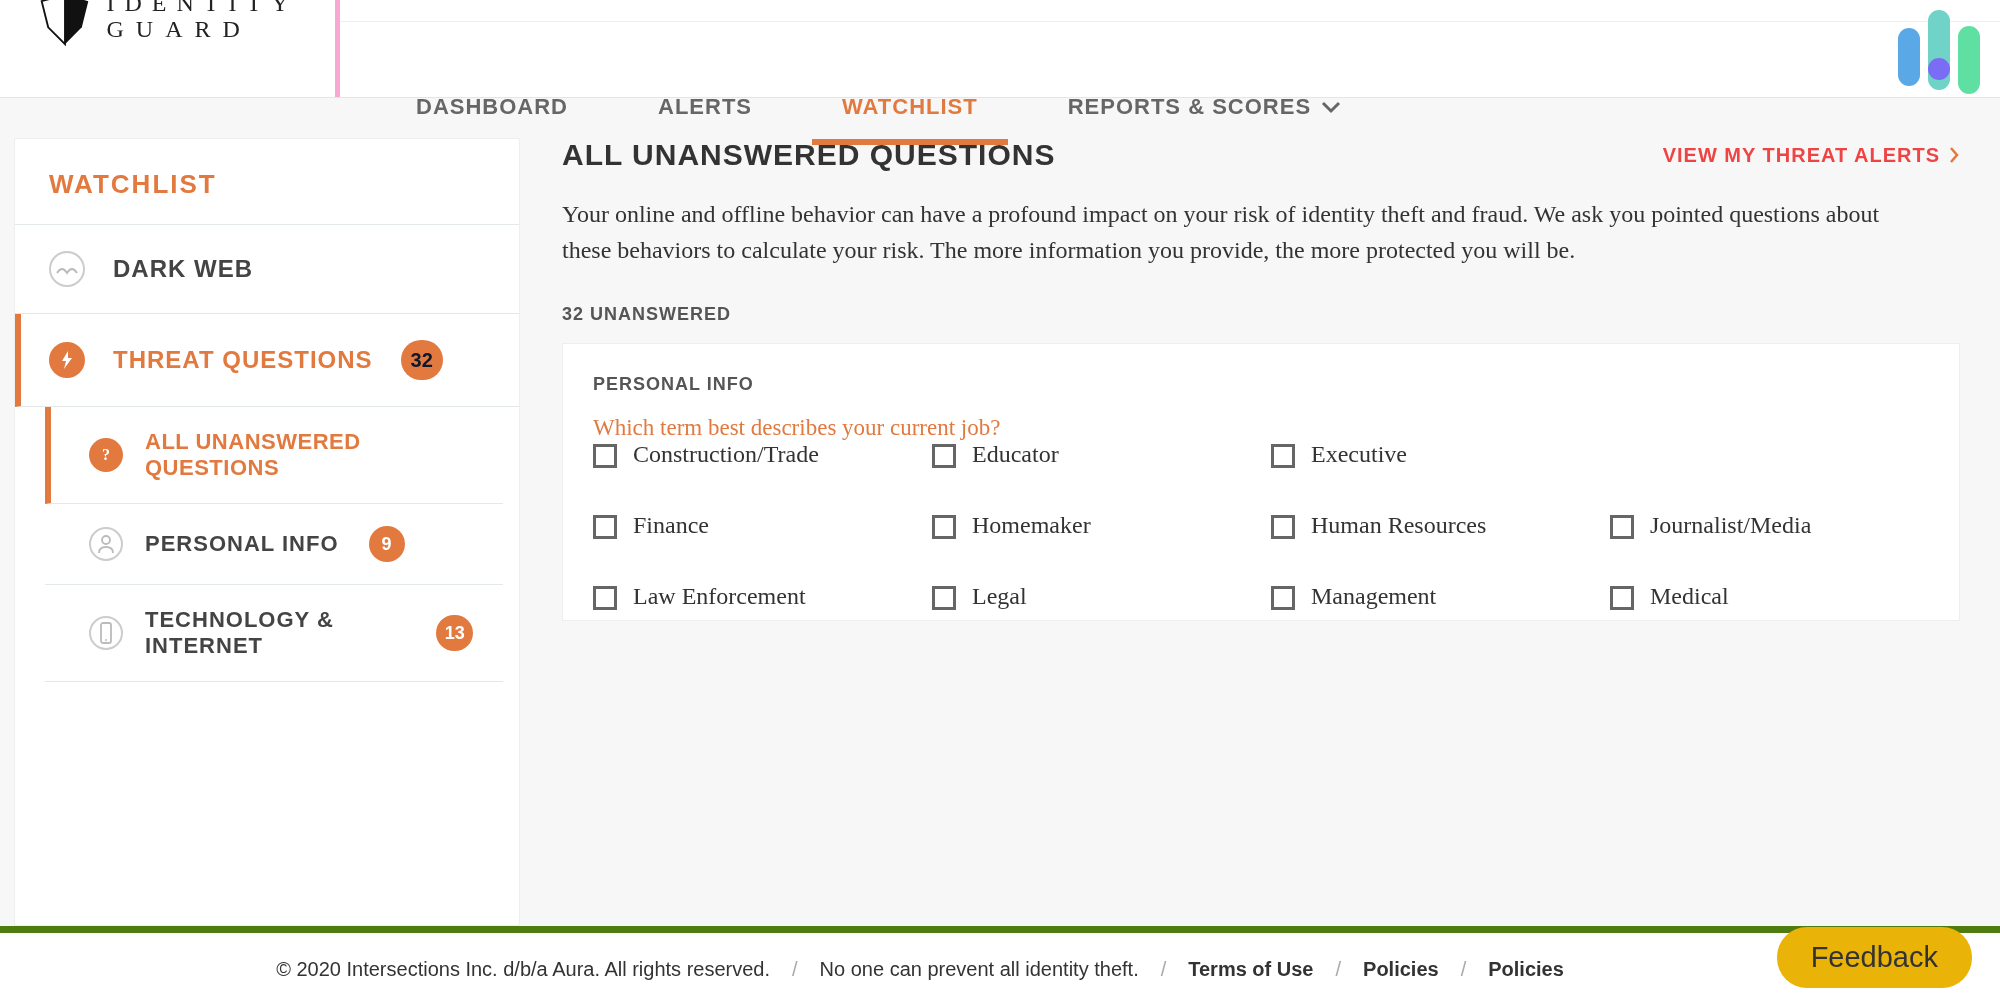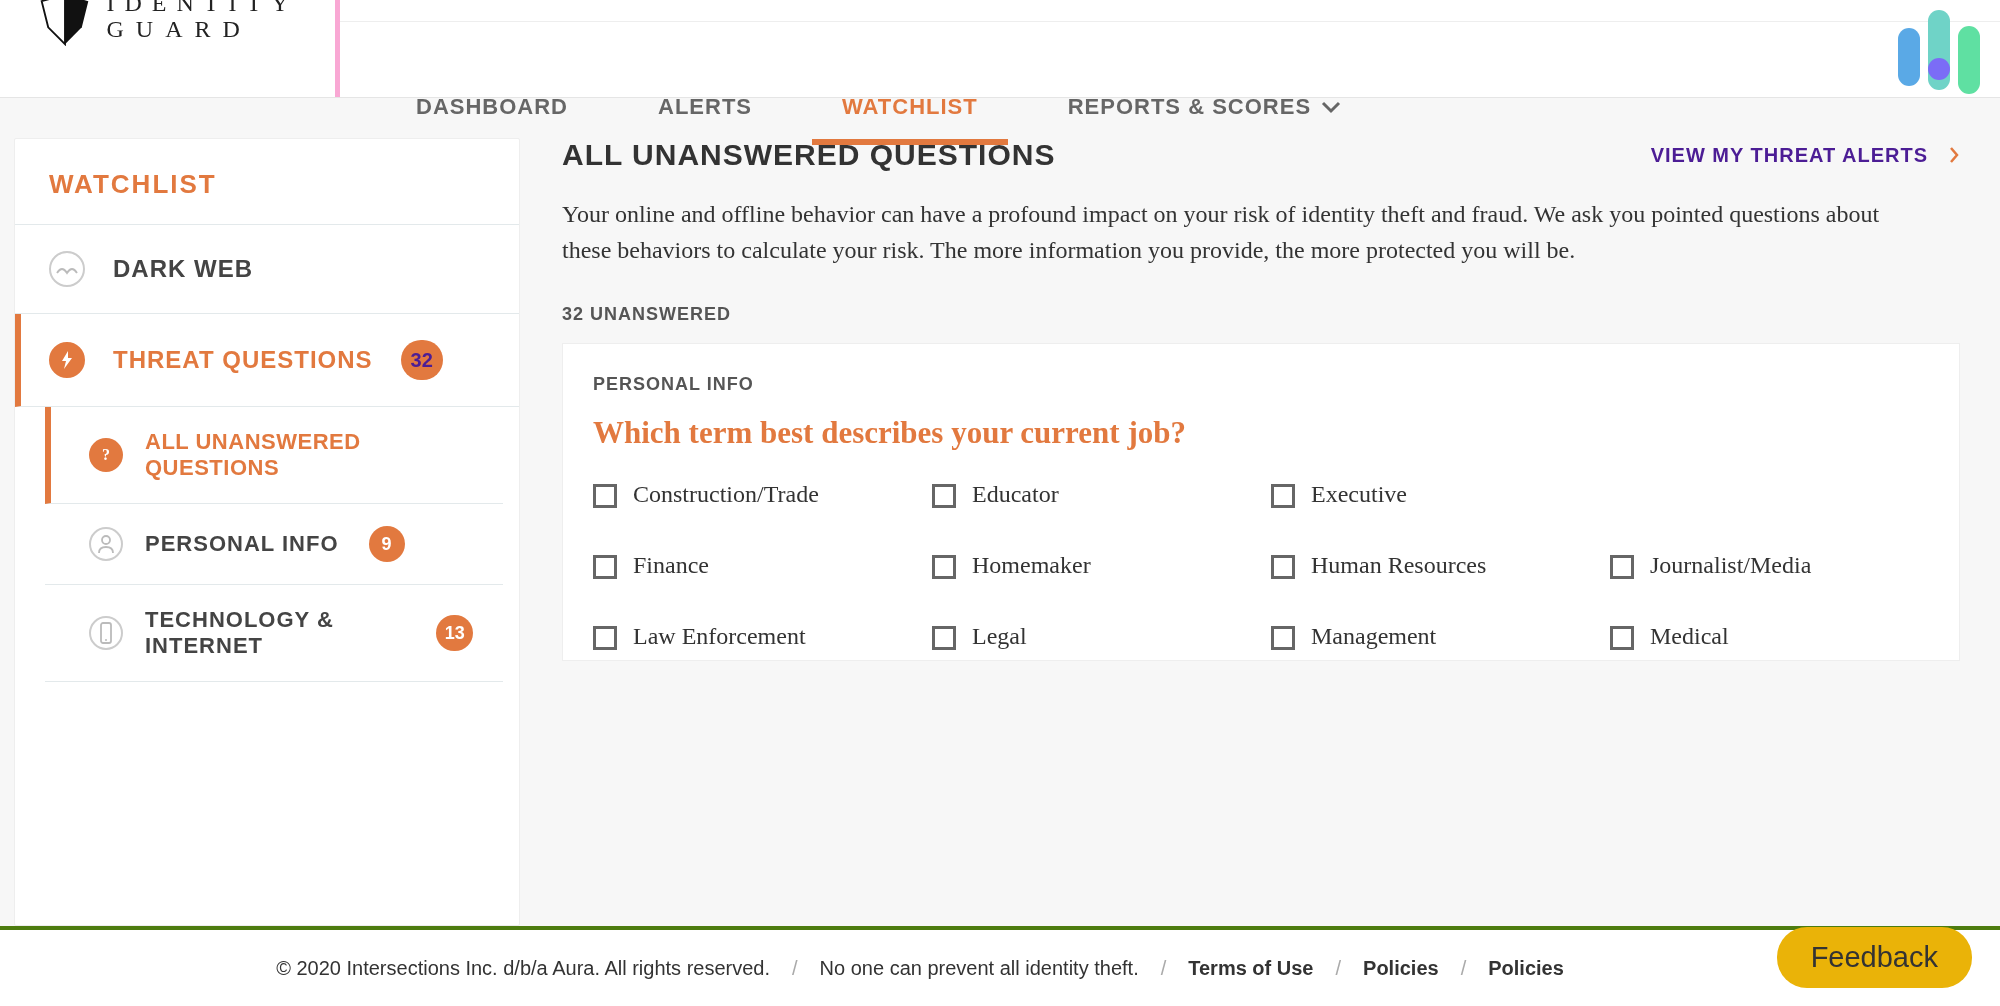--- a/index.html
+++ b/index.html
@@ -36,49 +36,49 @@
 
 .page-body { display: flex; padding: 40px 0 0 14px; gap: 42px; height: calc(100% - 98px - 80px); }
 .sidebar { width: 506px; background: #fff; border: 1px solid #eee; border-radius: 2px; display:flex; flex-direction:column; overflow:hidden;}
 .side-title { color: #e2793f; font-family: Arial, sans-serif; font-weight: 700; font-size: 26px; letter-spacing: 2px; padding: 30px 34px 24px; border-bottom: 1px solid #e3e9eb; }
 .side-item { display: flex; align-items: center; gap: 28px; padding: 26px 34px; border-bottom: 1px solid #e3e9eb; cursor: pointer; }
 .side-item .icon { width: 36px; height: 36px; border: 2px solid #ccc; border-radius: 50%; display:flex; align-items:center; justify-content:center; flex-shrink:0; color:#bbb; font-size:16px;}
 .side-item .label { font-family: Arial, sans-serif; font-weight: 600; font-size: 24px; letter-spacing: 1px; color: #444; }
 .side-item.active { border-left: 6px solid #e2793f; padding-left: 28px; }
 .side-item.active .label { color: #e2793f; }
 .side-item.active .icon { background:#e2793f; border-color:#e2793f; color:#fff; }
-.badge { background: #e2793f; color: #4c1d95; border-radius: 20px; min-width: 40px; height: 40px; display:inline-flex; align-items:center; justify-content:center; font-family: Arial, sans-serif; font-size: 20px; font-weight:600; padding:0 10px;}
+.badge { background: #e2793f; color: #0f172a; border-radius: 20px; min-width: 40px; height: 40px; display:inline-flex; align-items:center; justify-content:center; font-family: Arial, sans-serif; font-size: 20px; font-weight:600; padding:0 10px;}
 
 .sub-items { padding-left: 14px; }
 .sub-item { display:flex; align-items:center; gap:22px; padding: 22px 30px 22px 44px; border-bottom:1px solid #e3e9eb; cursor:pointer; margin-left:16px; margin-right:16px;}
 .sub-item:first-child { border-left: 6px solid #e2793f; margin-left:16px; padding-left:38px;}
 .sub-item .icon { width:34px; height:34px; border-radius:50%; display:flex;align-items:center;justify-content:center; flex-shrink:0;}
 .sub-item.active .icon { background:#e2793f; color:#fff; font-weight:700;}
 .sub-item.active .label { color:#e2793f; font-weight:700; font-family:Arial,sans-serif; font-size:22px; letter-spacing:0.5px;}
 .sub-item .icon.outline { border:2px solid #ccc; color:#bbb;}
 .sub-item .label { font-family:Arial,sans-serif; font-size:22px; font-weight:600; color:#444; letter-spacing:1px;}
 .badge-sm { background:#e2793f; color:#fff; border-radius:20px; min-width:36px; height:36px; display:inline-flex;align-items:center;justify-content:center; font-family:Arial,sans-serif; font-size:18px; font-weight:600; padding:0 10px; margin-left:8px;}
 
 
 .main { flex:1; padding-right: 40px; }
 .main-head { display:flex; justify-content:space-between; align-items:center; margin-bottom: 24px;}
 .main-title { font-family: Arial,sans-serif; font-size: 30px; font-weight:700; letter-spacing:1px; color:#333;}
-.view-link { color:#4c1d95; font-family:Arial,sans-serif; font-size:20px; font-weight:700; letter-spacing:1px; cursor:pointer; display:flex; align-items:center; gap:20px;}
+.view-link { color:#ef4444; font-family:Arial,sans-serif; font-size:20px; font-weight:700; letter-spacing:1px; cursor:pointer; display:flex; align-items:center; gap:8px;}
 .main-desc { font-size: 24px; line-height:1.5; color:#333; margin-bottom: 36px; max-width: 96%;}
 .unanswered-count { font-family:Arial,sans-serif; font-size:18px; font-weight:700; letter-spacing:1px; color:#555; margin-bottom:18px;}
 
 .question-card { background:#fff; border:1px solid #eee; padding: 30px 30px 10px; }
 .q-cat { font-family:Arial,sans-serif; font-size:18px; font-weight:700; letter-spacing:1px; color:#555; margin-bottom:20px;}
-.q-text { color:#e2793f; font-size:31px; font-weight:700; margin-bottom:30px;}
+.q-text { color:#e2793f; font-size:23px; font-weight:400; }
 .options { display:grid; grid-template-columns: repeat(4, 1fr); gap: 44px 20px; }
 .opt { display:flex; align-items:flex-end; gap:16px; font-size:24px; cursor:pointer;}
 .checkbox { width:24px; height:24px; border:3px solid #666; flex-shrink:0;}
 
 
-.footer { position:absolute; bottom:0; left:0; right:0; background:#fff; border-top:4px solid #4d7c0f; height:80px; display:flex; align-items:center; justify-content:center; gap:14px; font-family:Arial,sans-serif; font-size:20px; color:#333; padding: 0 200px 0 40px;}
+.footer { position:absolute; bottom:0; left:0; right:0; background:#fff; border-top:7px solid #4d7c0f; height:80px; display:flex; align-items:center; justify-content:center; gap:14px; font-family:Arial,sans-serif; font-size:20px; color:#333; padding: 0 200px 0 40px;}
 .footer .sep { color:#aaa; margin:0 8px;}
 .footer a { color:#333; font-weight:700; cursor:pointer;}
 .feedback-btn { position:absolute; right:28px; bottom:18px; background:#eab308; color:#333; font-family:Arial,sans-serif; font-size:29px; font-weight:500; padding:14px 34px; border-radius:30px; cursor:pointer; border:none;}
 
 svg { display:block; }
 </style>
 </head>
 <body>
 
 <div class="header">

